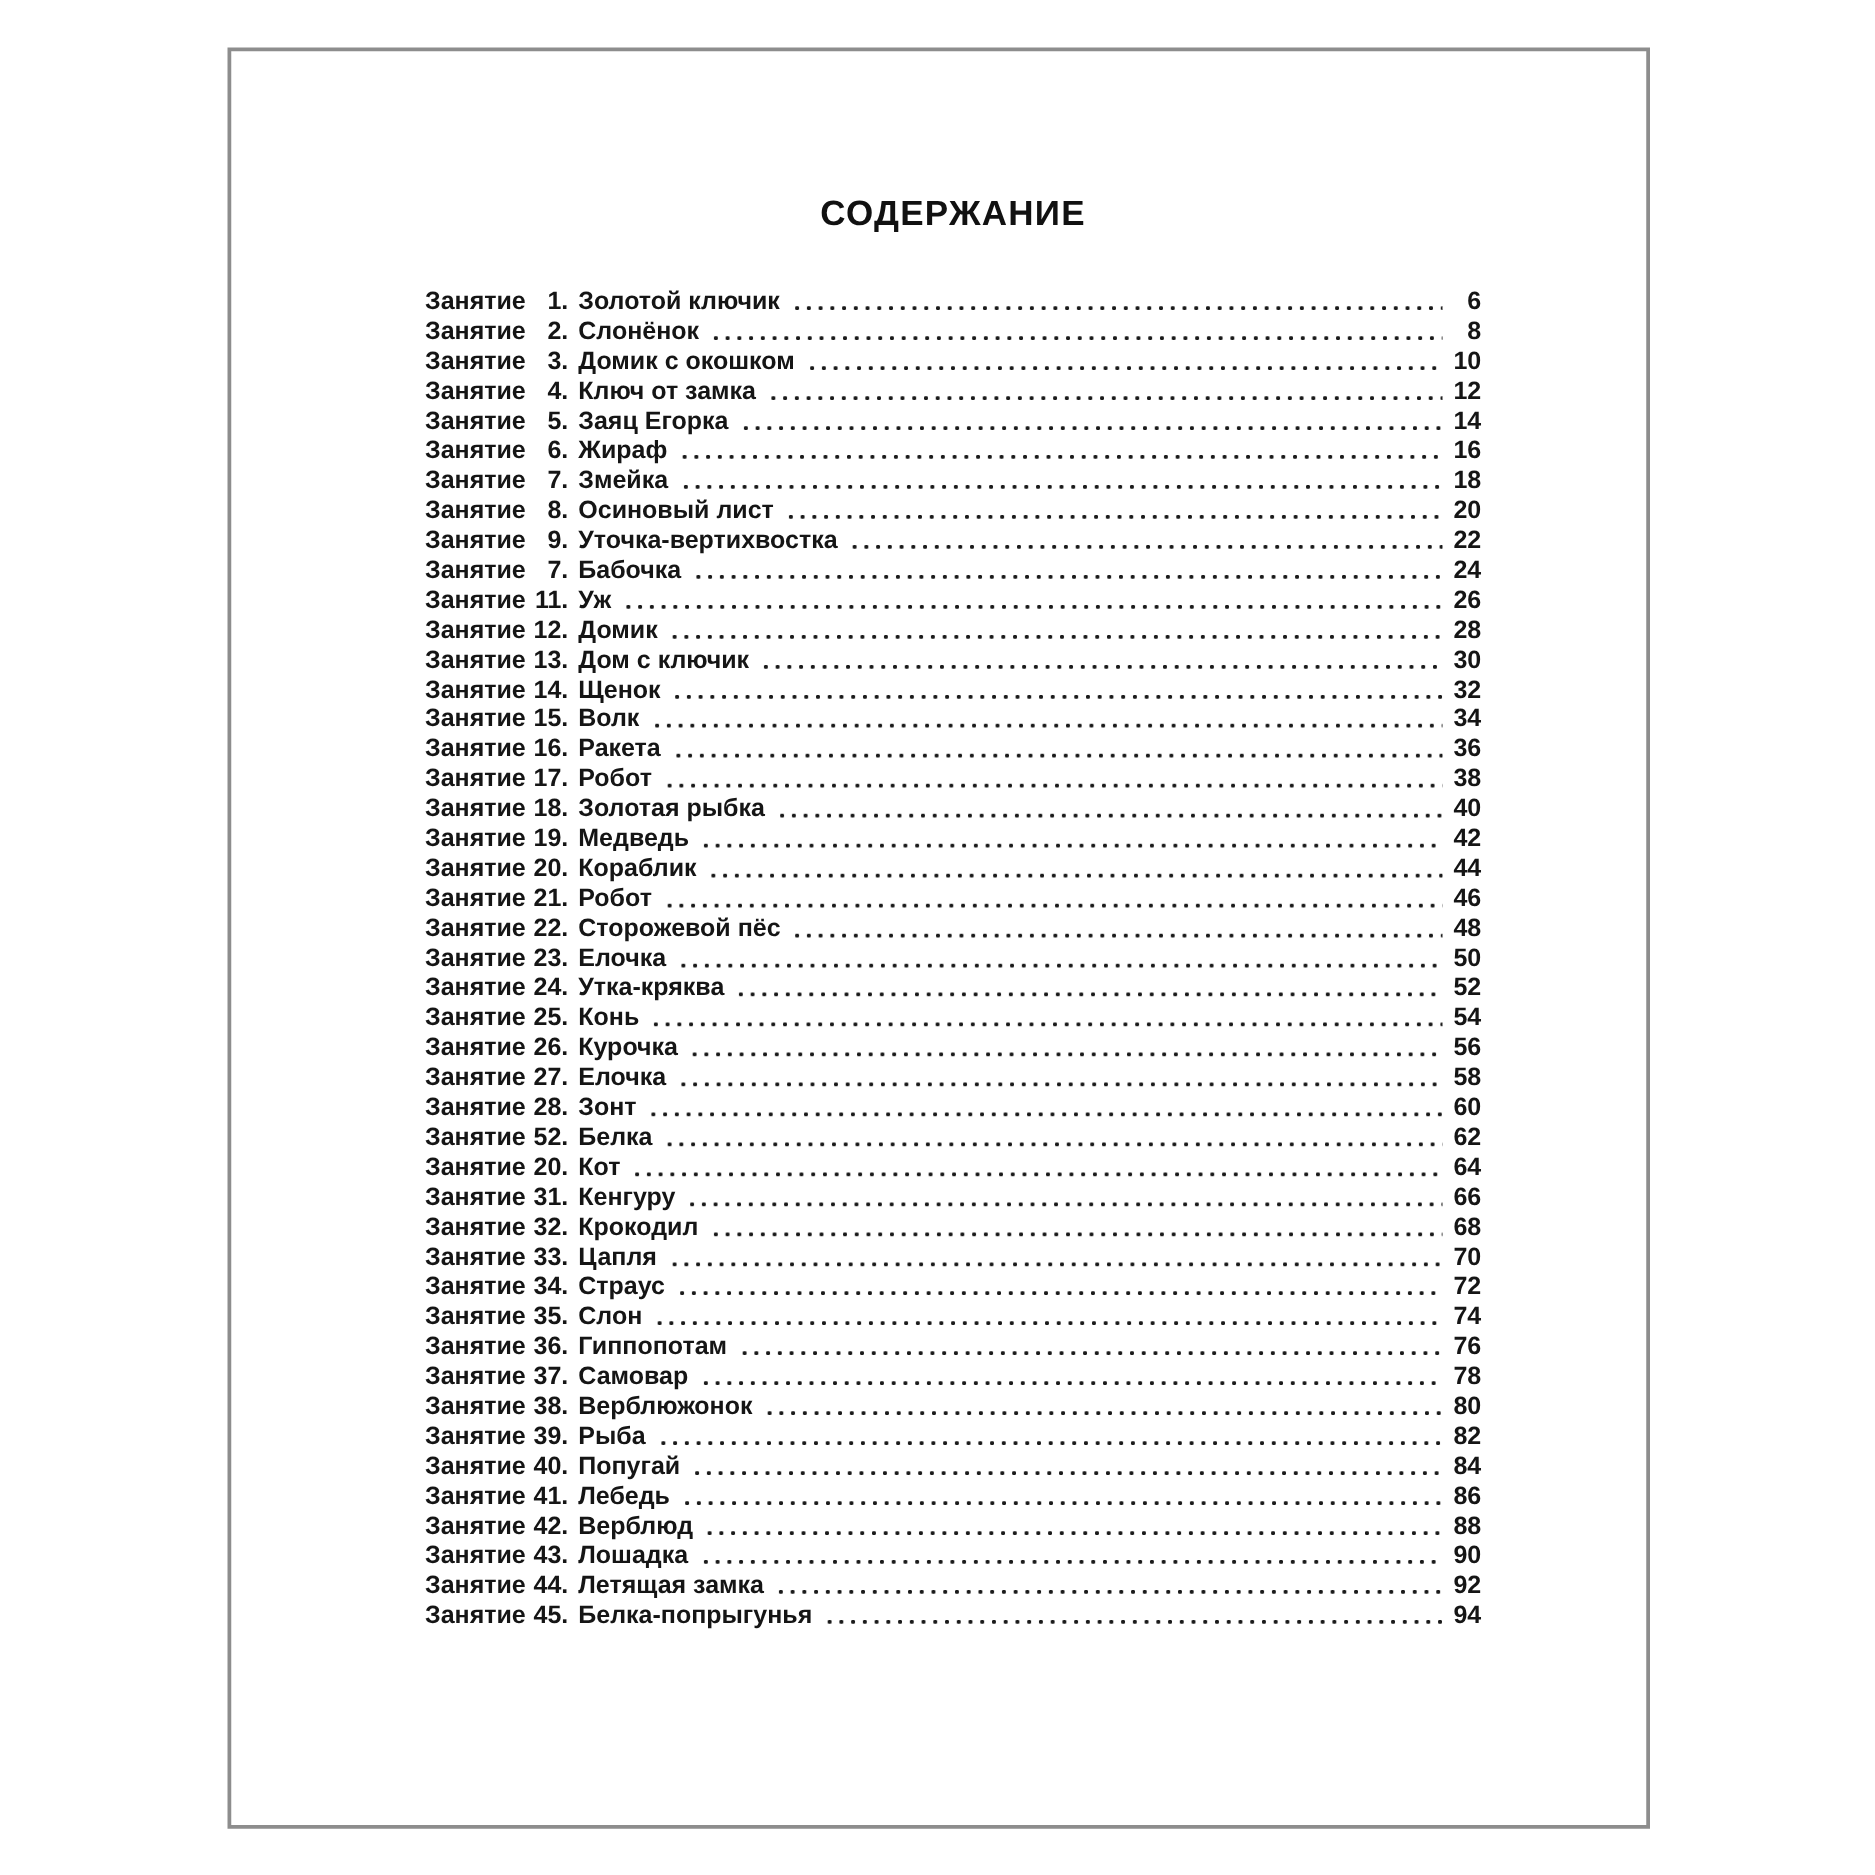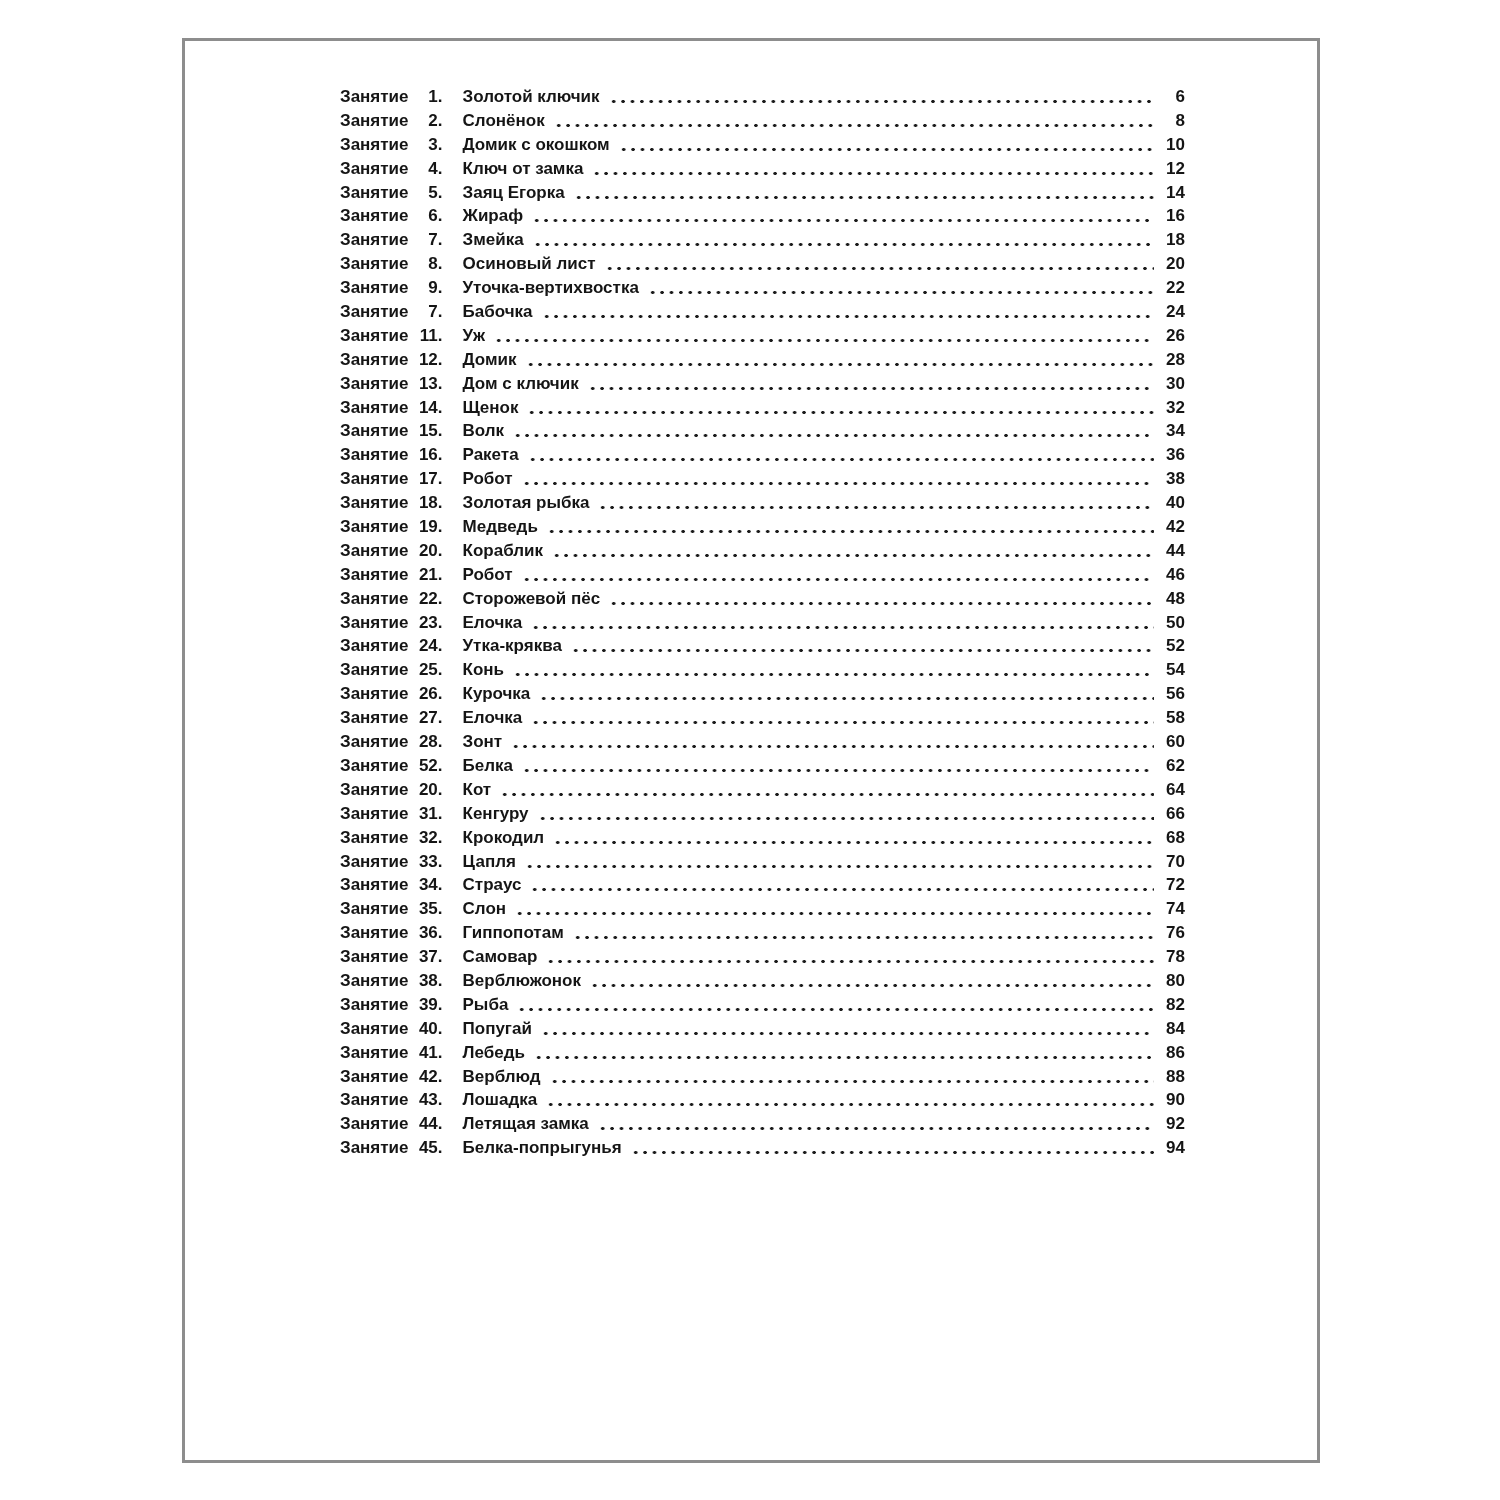--- a/index.html
+++ b/index.html
@@ -34,33 +34,33 @@
     color: #111111;
   }
   .toc-list {
     margin-top: 44px;
   }
   .row {
     display: flex;
     align-items: baseline;
     height: 23.9px;
     line-height: 23.9px;
-    font-size: 17px;
+    font-size: 20px;
     font-weight: bold;
     color: #151515;
     white-space: nowrap;
   }
   .word { flex: 0 0 auto; }
   .num {
     flex: 0 0 34px;
     text-align: right;
   }
   .ttl {
     flex: 0 0 auto;
-    margin-left: 20px;
+    margin-left: 8px;
   }
   .dots {
     flex: 1 1 auto;
     align-self: stretch;
     margin: 0 7px 0 9px;
     background-image: radial-gradient(circle, #1a1a1a 1.5px, transparent 1.9px);
     background-size: 9.4px 9.4px;
     background-repeat: repeat-x;
     background-position: 0 12px;
   }
@@ -68,20 +68,21 @@
     flex: 0 0 auto;
     min-width: 24px;
     text-align: right;
   }
 </style>
 </head>
 <body>
 
 <div class="sheet">
   <div class="content">
+    <h1 class="toc-title">СОДЕРЖАНИЕ</h1>
     <div class="toc-list" id="toc">
         <div class="row">
           <span class="word">Занятие</span>
           <span class="num">1.</span>
           <span class="ttl">Золотой ключик</span>
           <span class="dots"></span>
           <span class="pg">6</span>
         </div>
         <div class="row">
           <span class="word">Занятие</span>

